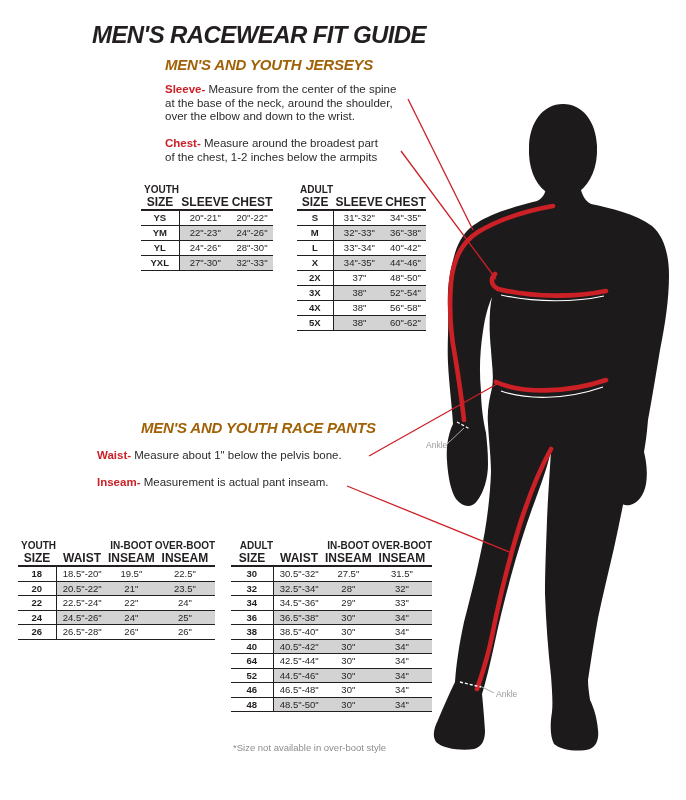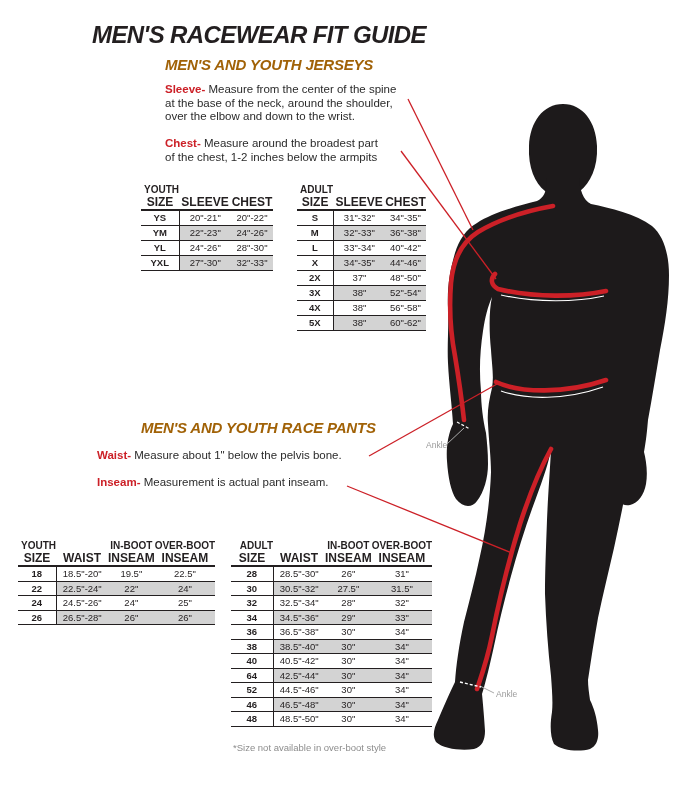--- a/index.html
+++ b/index.html
@@ -280,20 +280,26 @@
         </tr>
       </thead>
       <tbody>
           <tr>
             <td>18</td>
             <td>18.5"-20"</td>
             <td>19.5"</td>
             <td>22.5"</td>
           </tr>
           <tr>
+            <td>20</td>
+            <td>20.5"-22"</td>
+            <td>21"</td>
+            <td>23.5"</td>
+          </tr>
+          <tr>
             <td>22</td>
             <td>22.5"-24"</td>
             <td>22"</td>
             <td>24"</td>
           </tr>
           <tr>
             <td>24</td>
             <td>24.5"-26"</td>
             <td>24"</td>
             <td>25"</td>
@@ -325,26 +331,20 @@
         </tr>
         <tr class="hdr">
           <th>SIZE</th>
           <th>WAIST</th>
           <th>INSEAM</th>
           <th>INSEAM</th>
         </tr>
       </thead>
       <tbody>
           <tr>
-            <td>28</td>
-            <td>28.5"-30"</td>
-            <td>26"</td>
-            <td>31"</td>
-          </tr>
-          <tr>
             <td>30</td>
             <td>30.5"-32"</td>
             <td>27.5"</td>
             <td>31.5"</td>
           </tr>
           <tr>
             <td>32</td>
             <td>32.5"-34"</td>
             <td>28"</td>
             <td>32"</td>

